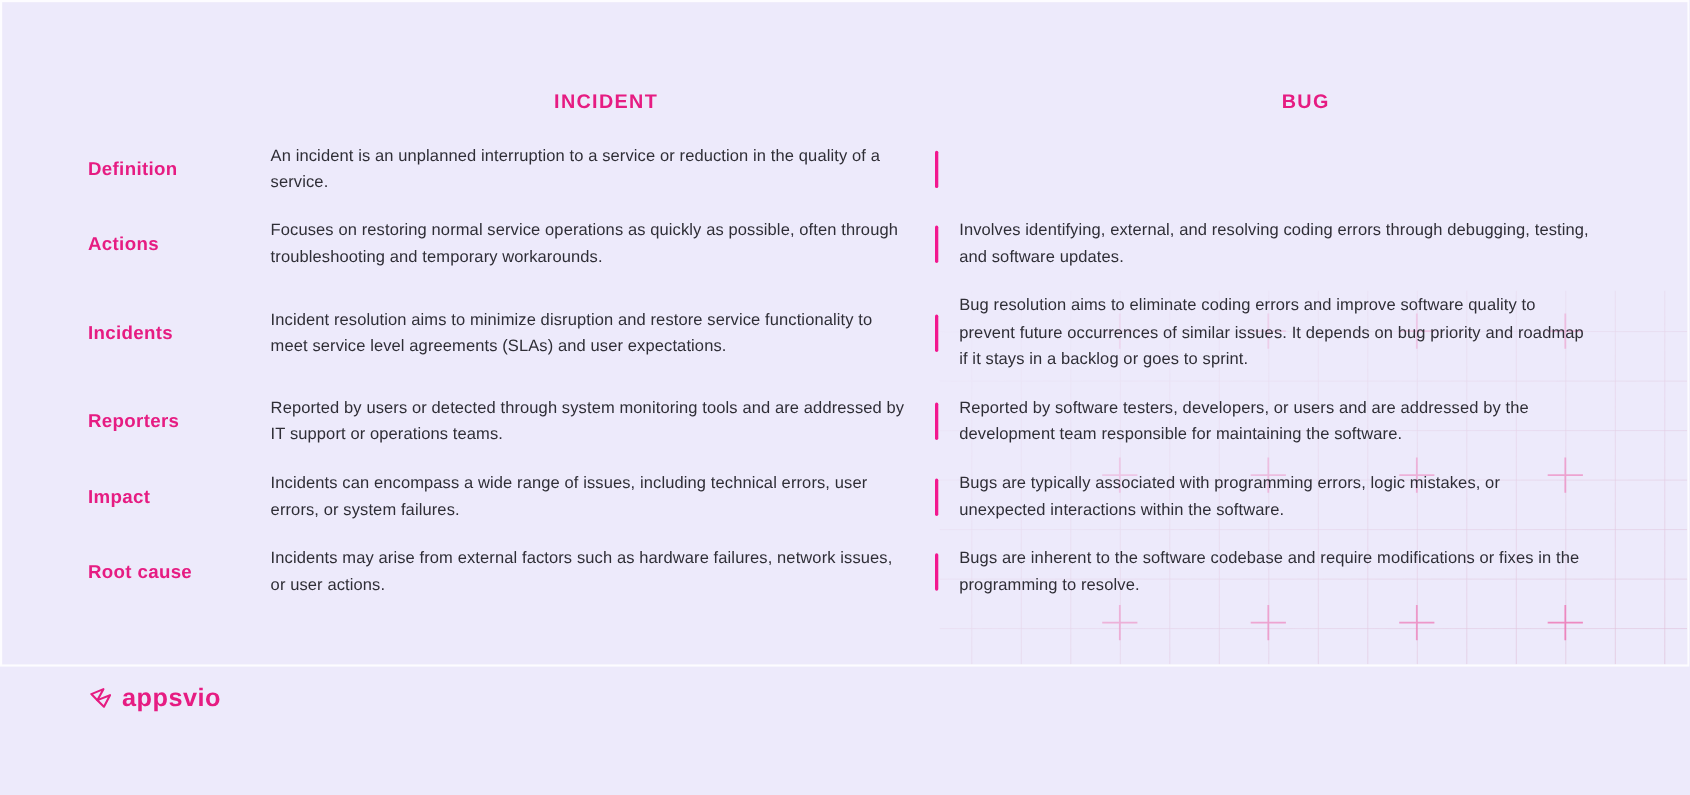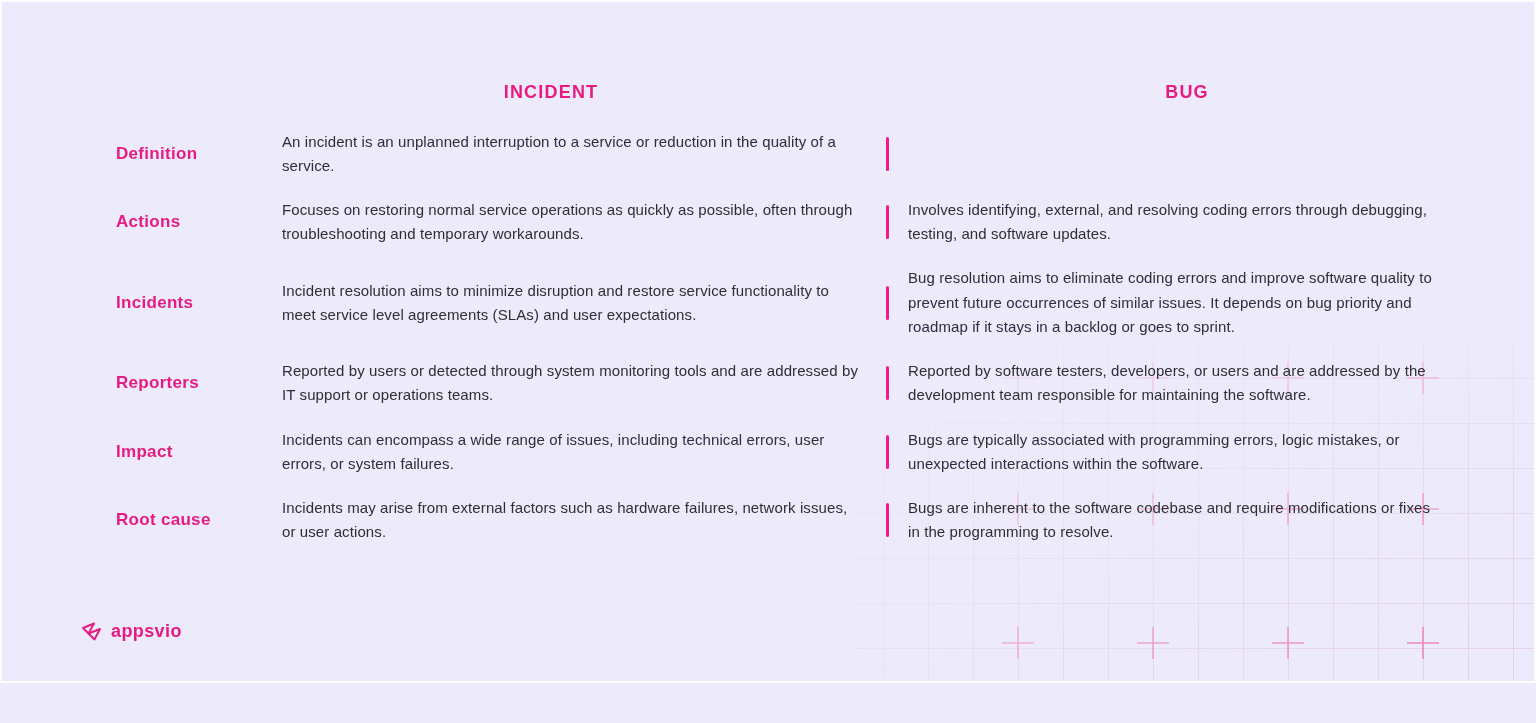--- a/index.html
+++ b/index.html
@@ -10,21 +10,21 @@
   }
   *{margin:0;padding:0;box-sizing:border-box;}
   html,body{width:1536px;height:723px;}
   body{
     font-family:"Liberation Sans","DejaVu Sans",sans-serif;
     background:var(--bg);
     overflow:hidden;
   }
   .canvas{
     position:relative;
-    width:1536px;height:683px;
+    width:1536px;height:606px;
     background:var(--bg);
     border:2px solid rgba(255,255,255,.85);
   }
   
   .grid-decoration{
     position:absolute;
     right:0;bottom:0;
     z-index:0;
     pointer-events:none;
   }
@@ -43,21 +43,21 @@
   .col-header{
     color:var(--accent);
     font-size:18px;
     font-weight:bold;
     letter-spacing:1.2px;
     text-align:center;
     position:relative;
   }
   .col-header.incident{left:12px;}
   .col-header.bug{left:23px;}
-  .rows{margin-top:17px;margin-left:36px;}
+  .rows{margin-top:17px;}
   .row{min-height:68px;}
   .row.tall{min-height:94px;}
   .row.r4{min-height:66px;}
   .row.r5{min-height:72px;}
   .row.r6{min-height:64px;}
   .row-label{
     color:var(--accent);
     font-size:17px;
     font-weight:bold;
     letter-spacing:.3px;
@@ -80,21 +80,21 @@
   .logo{
     position:absolute;
     left:78px;top:619px;
     display:flex;
     align-items:center;
     gap:8px;
     z-index:1;
   }
   .logo-text{
     color:var(--accent);
-    font-size:18px;
+    font-size:23px;
     font-weight:bold;
     letter-spacing:.4px;
     text-align:center;
   }
 </style>
 </head>
 <body>
 
 <div class="canvas">
 

